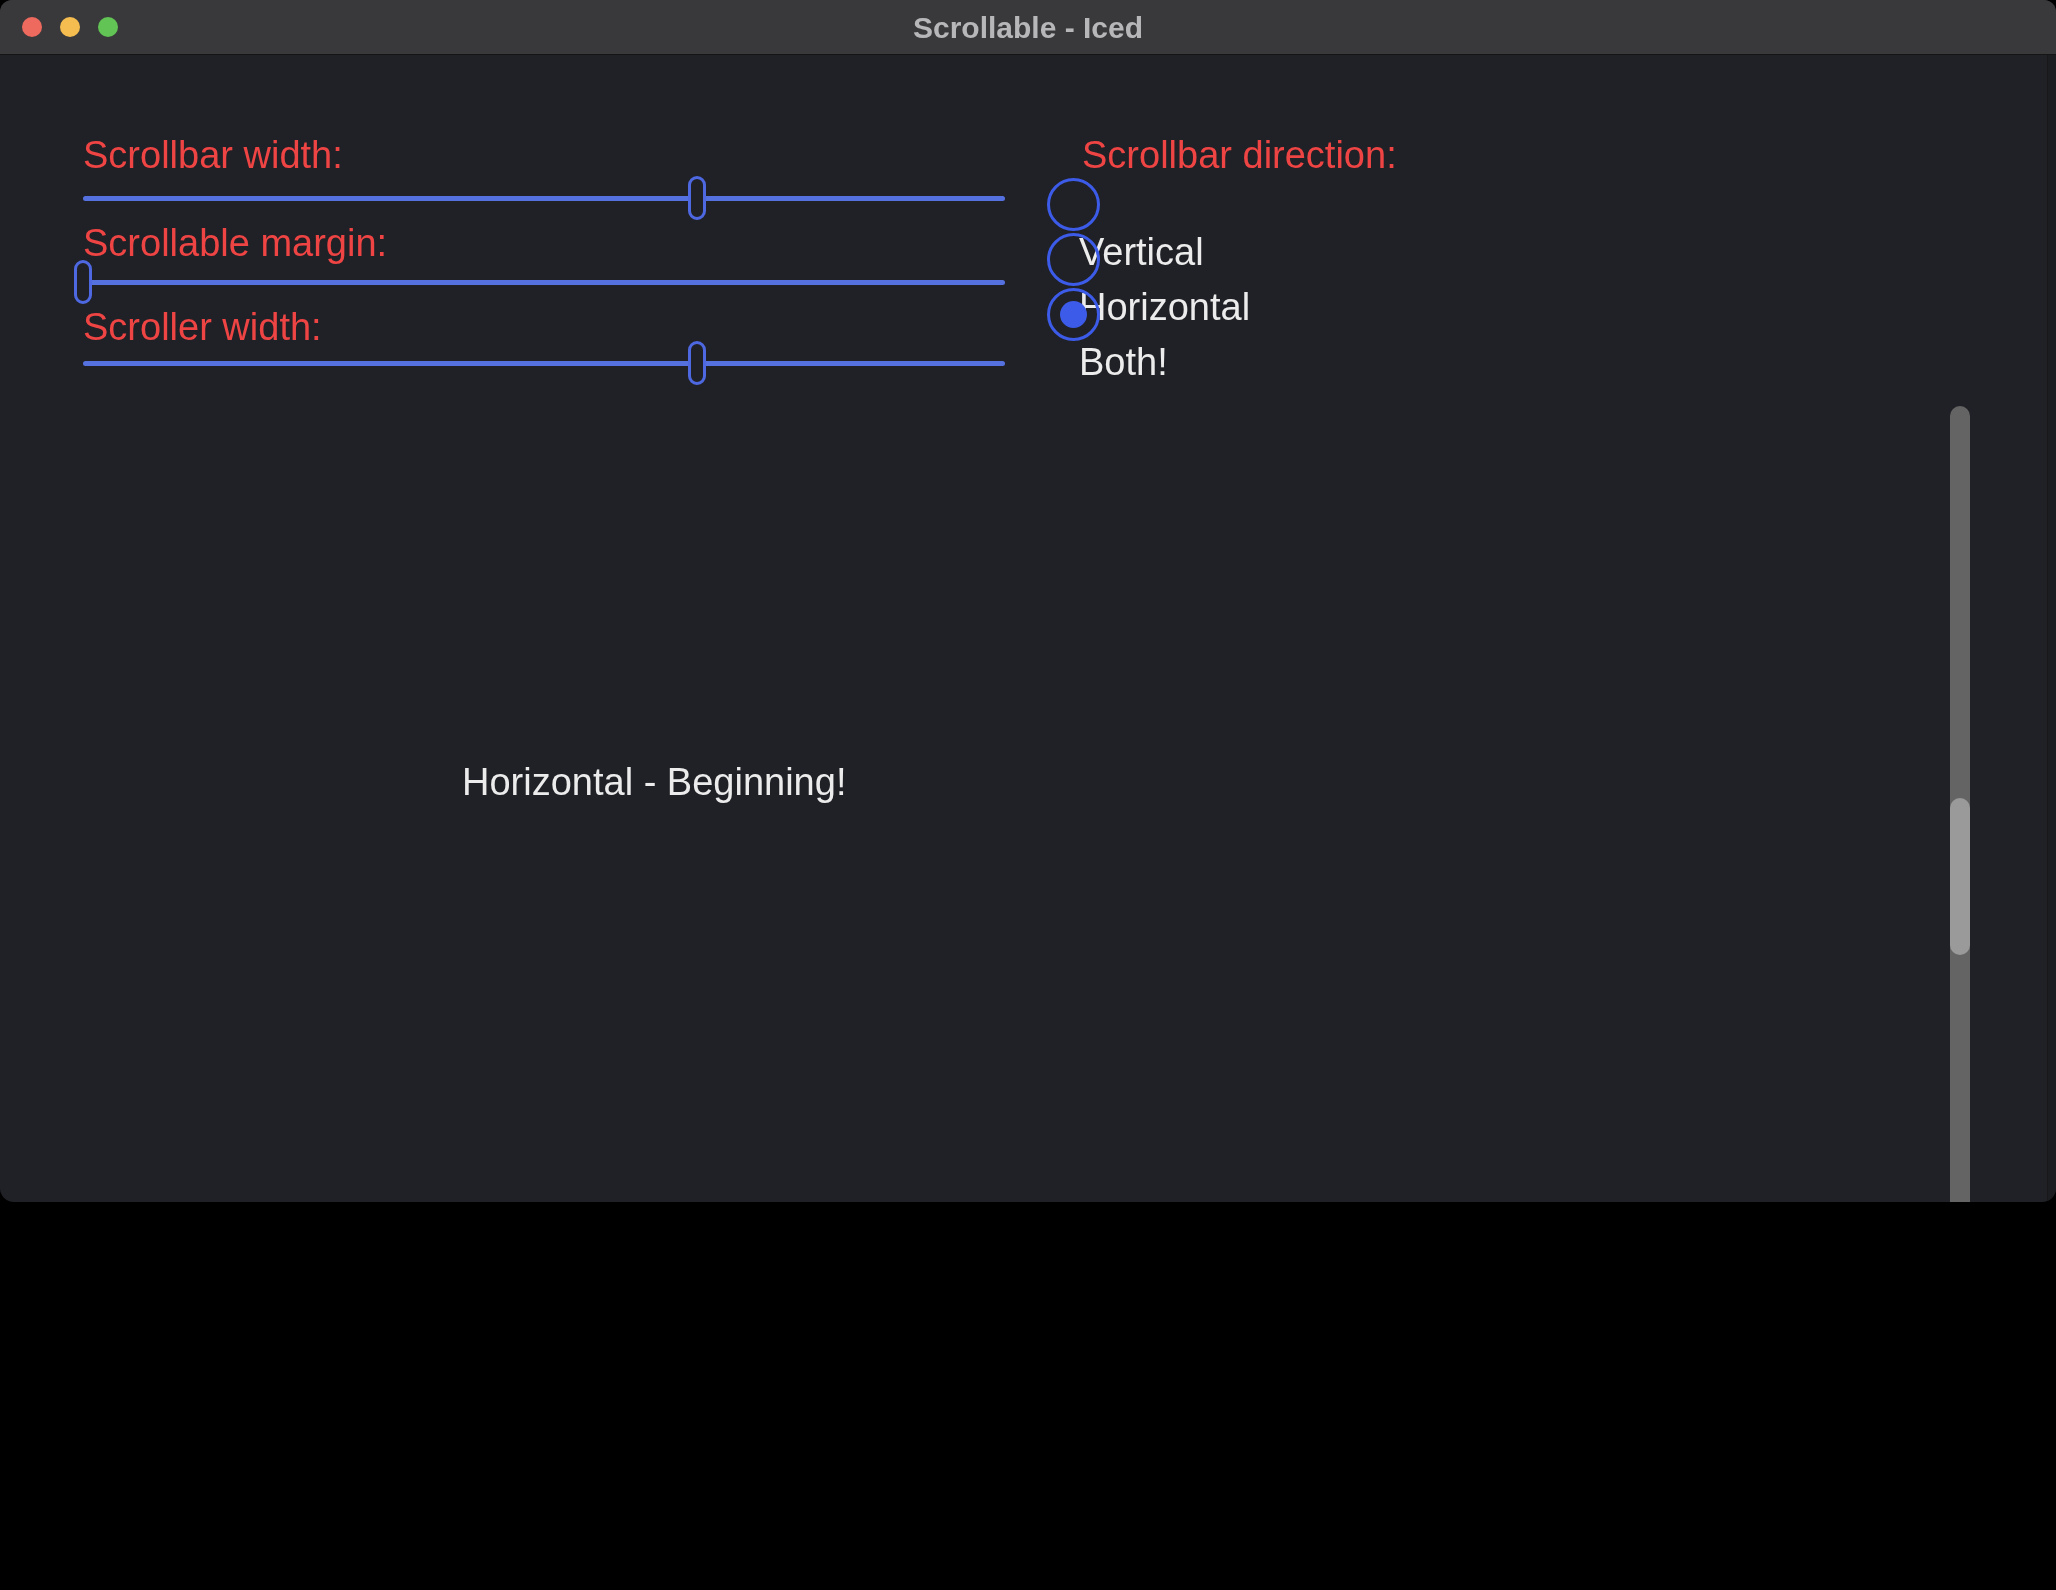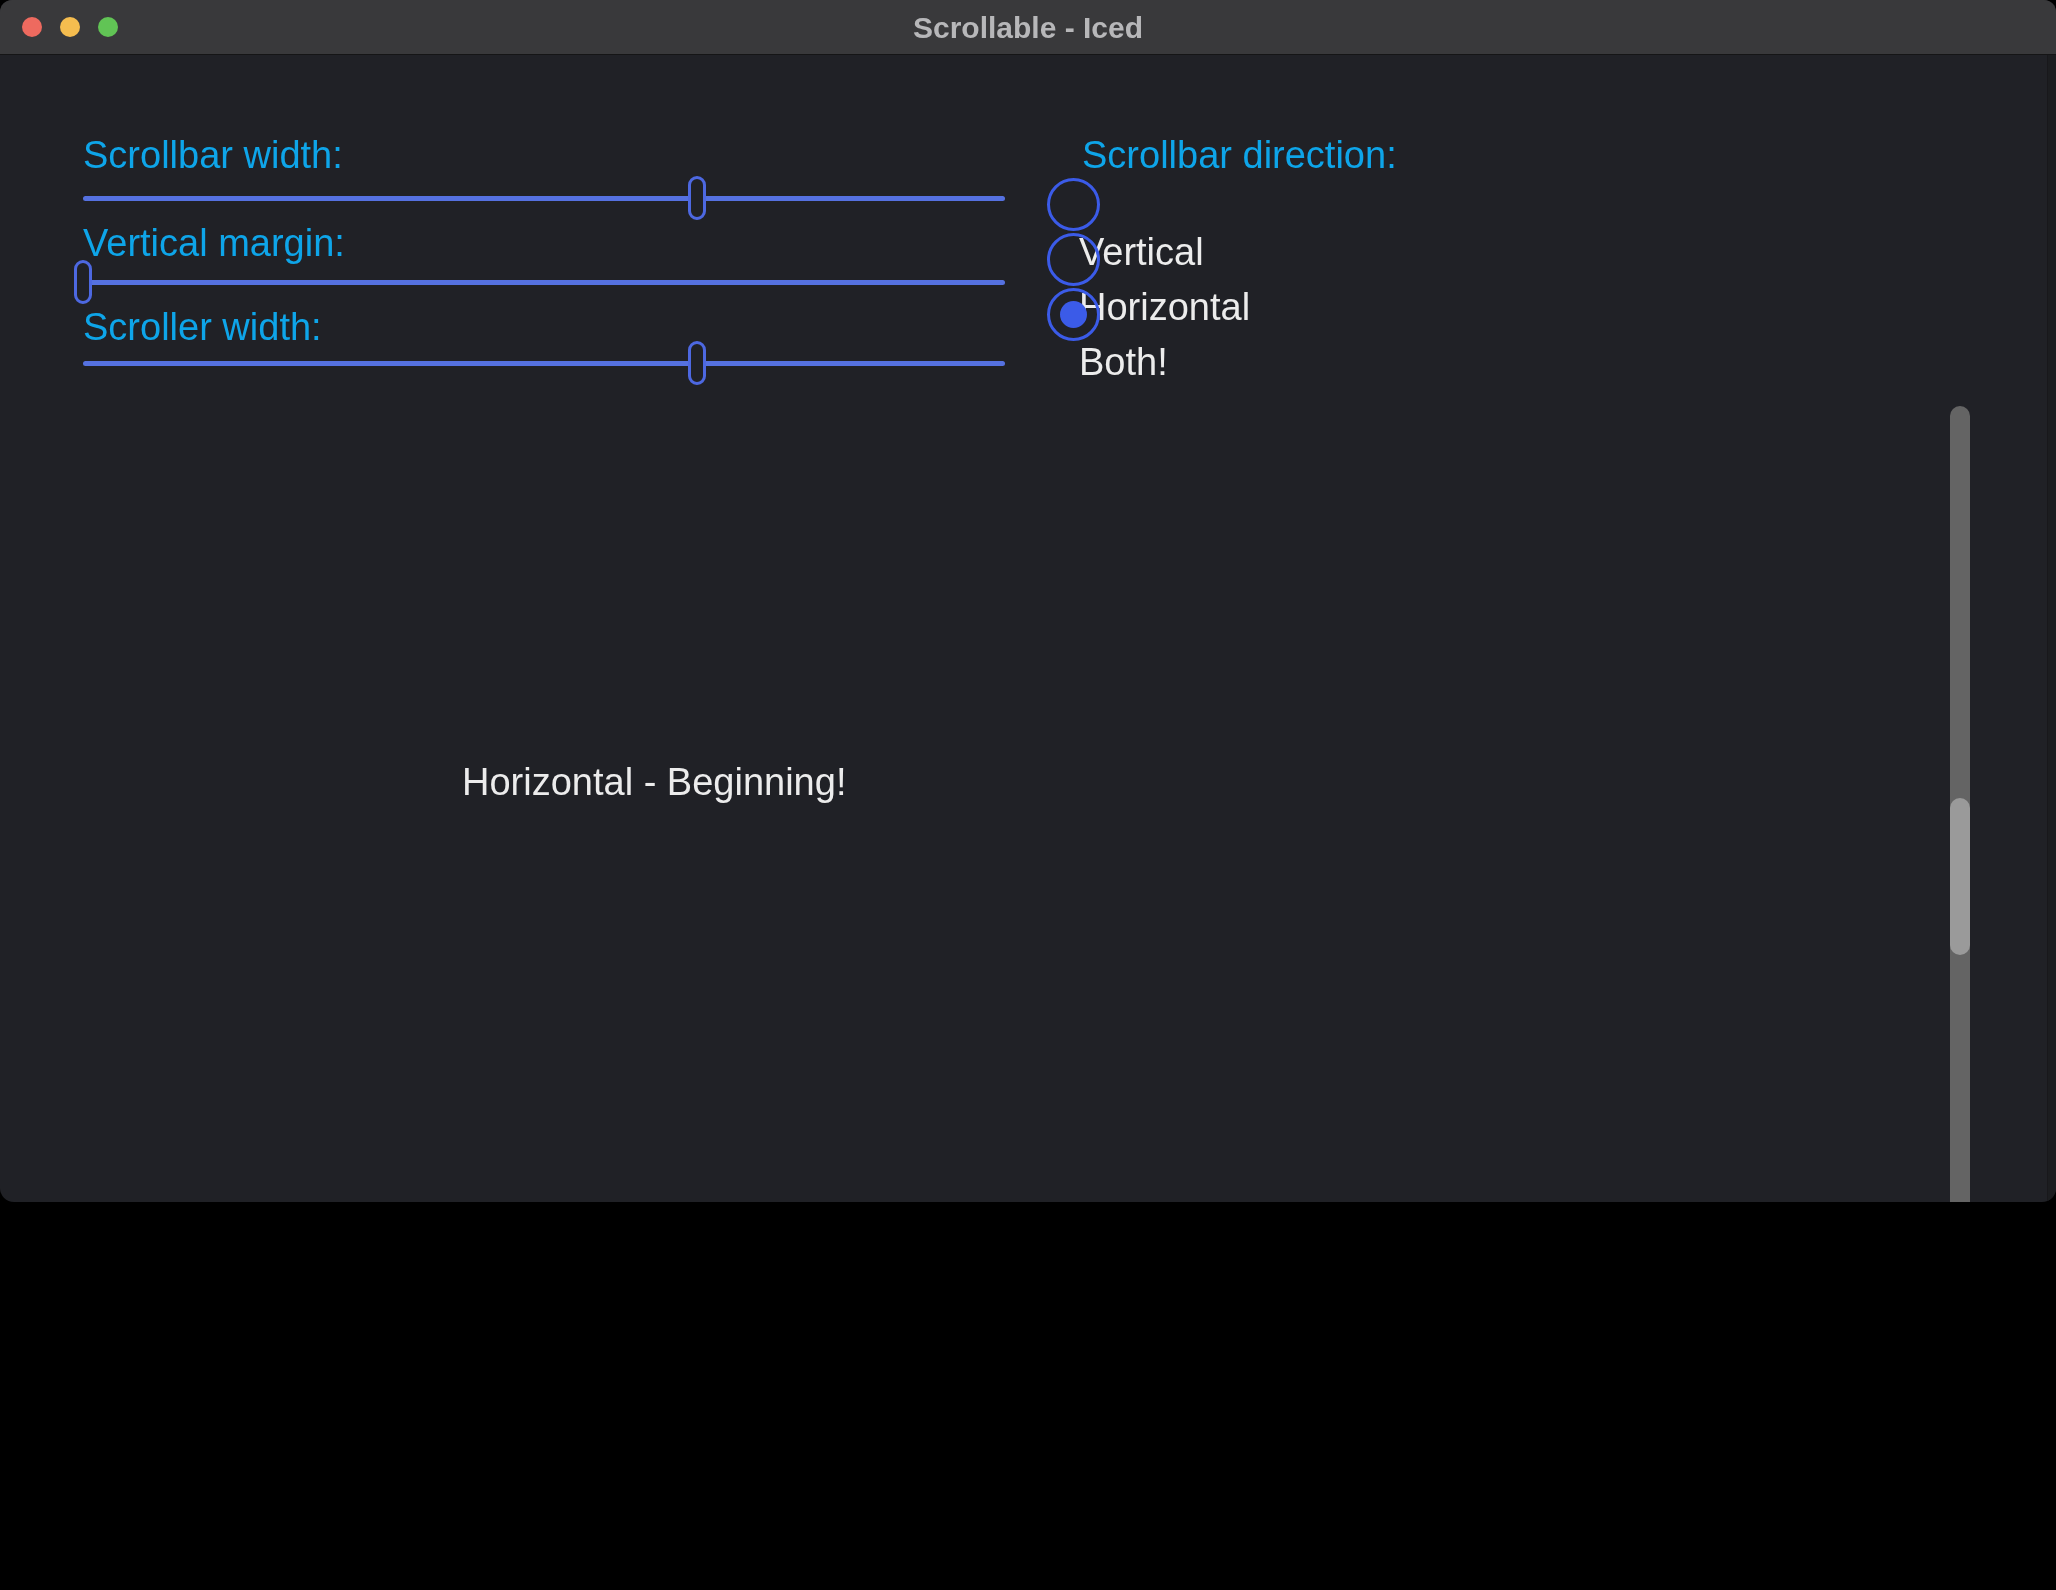--- a/index.html
+++ b/index.html
@@ -15,21 +15,21 @@
   .traffic { position:absolute; left:22px; top:17px; display:flex; gap:18px; }
   .tl-dot { width:20px; height:20px; border-radius:50%; }
   .tl-red    { background:#ee6a5f; }
   .tl-yellow { background:#f5bd4f; }
   .tl-green  { background:#61c455; }
   .win-title { position:absolute; left:0; right:0; top:0; height:55px;
                line-height:55px; text-align:center; color:#b7b7b9;
                font-size:30px; font-weight:bold; }
 
   
-  .lbl { position:absolute; color:#0ea5e9; font-size:38px; white-space:nowrap; }
+  .lbl { position:absolute; color:#ef4444; font-size:38px; white-space:nowrap; }
 
   
   .slider { position:absolute; left:83px; width:922px; height:44px; cursor:pointer; }
   .slider .track { position:absolute; left:0; right:0; top:50%; height:5px;
                    margin-top:-2.5px; background:#5571e0; border-radius:3px; }
   .slider .handle { position:absolute; top:50%; width:18px; height:44px;
                     transform:translate(-50%,-50%); background:#202126;
                     border:3px solid #4d68e1; border-radius:9px; }
 
   
@@ -85,21 +85,21 @@
     </div>
     <div class="win-title">Scrollable - Iced</div>
   </div>
 
   <div class="lbl" style="left:83px; top:134px;">Scrollbar width:</div>
   <div class="slider" style="top:176px;">
     <div class="track"></div>
     <div class="handle" style="left: 66.6%;"></div>
   </div>
 
-  <div class="lbl" style="left:83px; top:222px;">Vertical margin:</div>
+  <div class="lbl" style="left:83px; top:222px;">Scrollable margin:</div>
   <div class="slider" style="top:260px;">
     <div class="track"></div>
     <div class="handle" style="left: 0%;"></div>
   </div>
 
   <div class="lbl" style="left:83px; top:306px;">Scroller width:</div>
   <div class="slider" style="top:341px;">
     <div class="track"></div>
     <div class="handle" style="left: 66.6%;"></div>
   </div>

